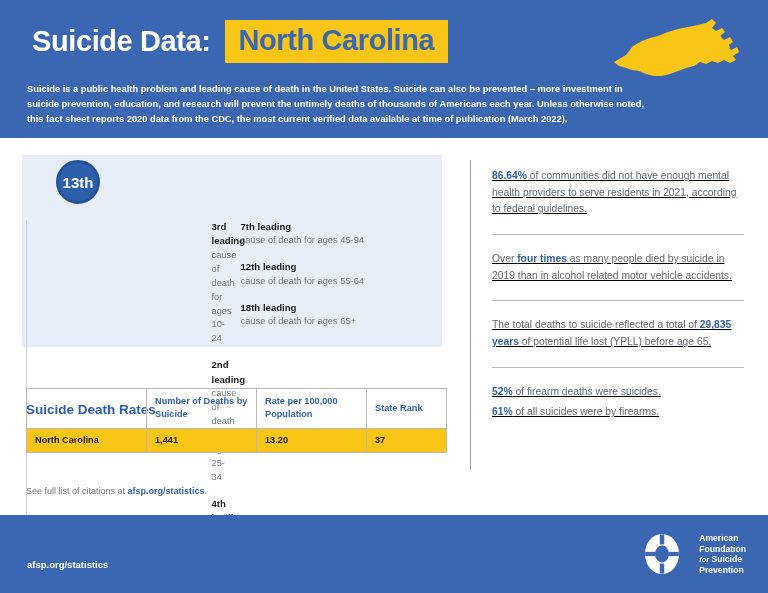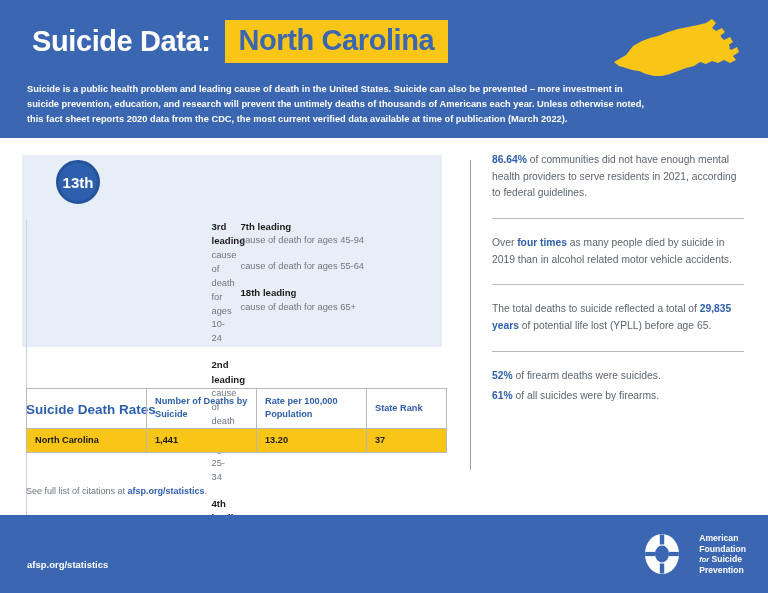--- a/index.html
+++ b/index.html
@@ -113,21 +113,21 @@
   .citation b { color: #2E5FAC; font-weight: bold; }
 
   
   .v-divider {
     position: absolute; left: 470px; top: 160px; width: 1px; height: 310px;
     background: #9A9A9A;
   }
 
   
   .right-col {
-    position: absolute; left: 492px; top: 152px; width: 252px;
+    position: absolute; left: 492px; top: 168px; width: 252px; text-decoration: underline;
   }
   .stat-block {
     color: #5D656E; font-size: 10.3px; line-height: 1.62;
   }
   .stat-block b { color: #2E5FAC; font-weight: bold; }
   .h-divider { height: 1px; background: #B9B9B9; margin: 16px 0 16px 0; }
   .stat-tight { margin-bottom: 4px; }
 
   
   .footer {
@@ -193,20 +193,21 @@
       </div>
 
       <div class="rank-divider"></div>
 
       <div class="rank-sub right">
         <div class="rank-item">
           <div class="rank-item-title">7th leading</div>
           <div class="rank-item-desc">cause of death for ages 45-94</div>
         </div>
         <div class="rank-item">
+          <div class="rank-item-title">12th leading</div>
           <div class="rank-item-desc">cause of death for ages 55-64</div>
         </div>
         <div class="rank-item">
           <div class="rank-item-title">18th leading</div>
           <div class="rank-item-desc">cause of death for ages 65+</div>
         </div>
       </div>
     </div>
 
     <div class="rates-title">Suicide Death Rates</div>

